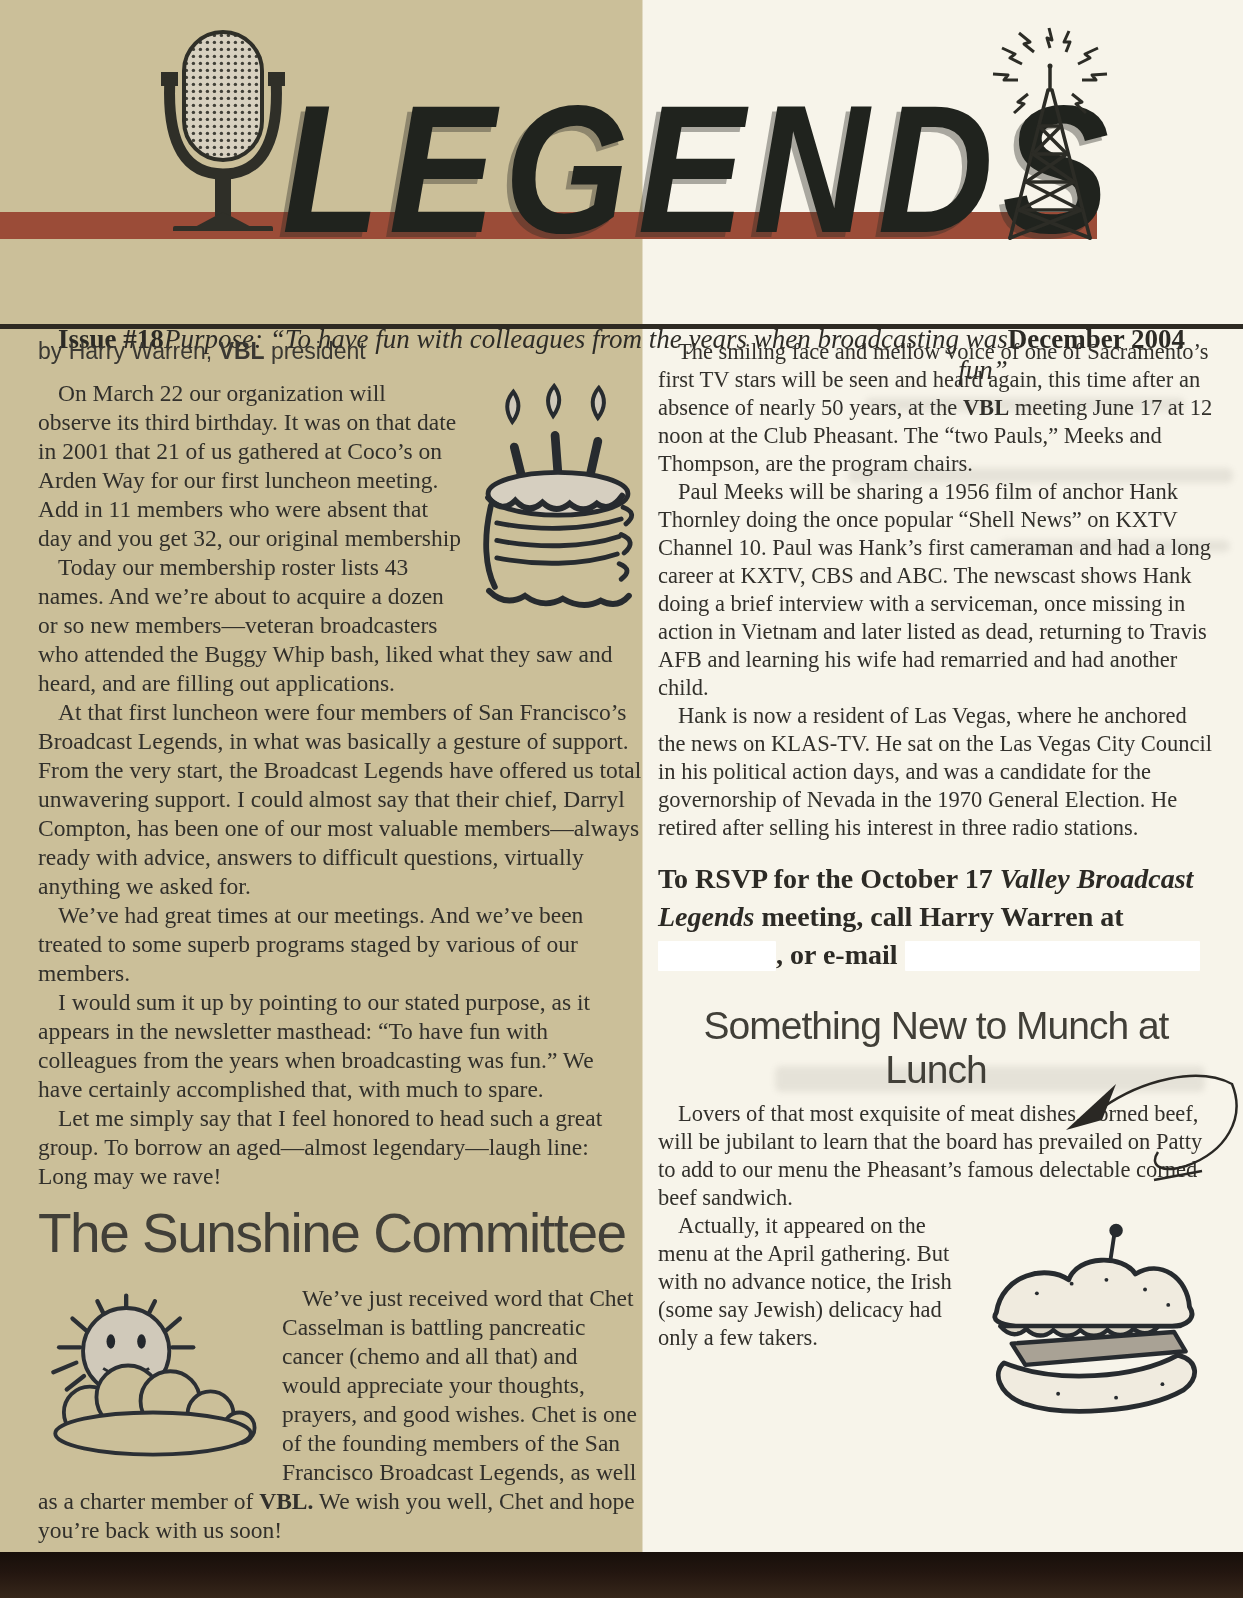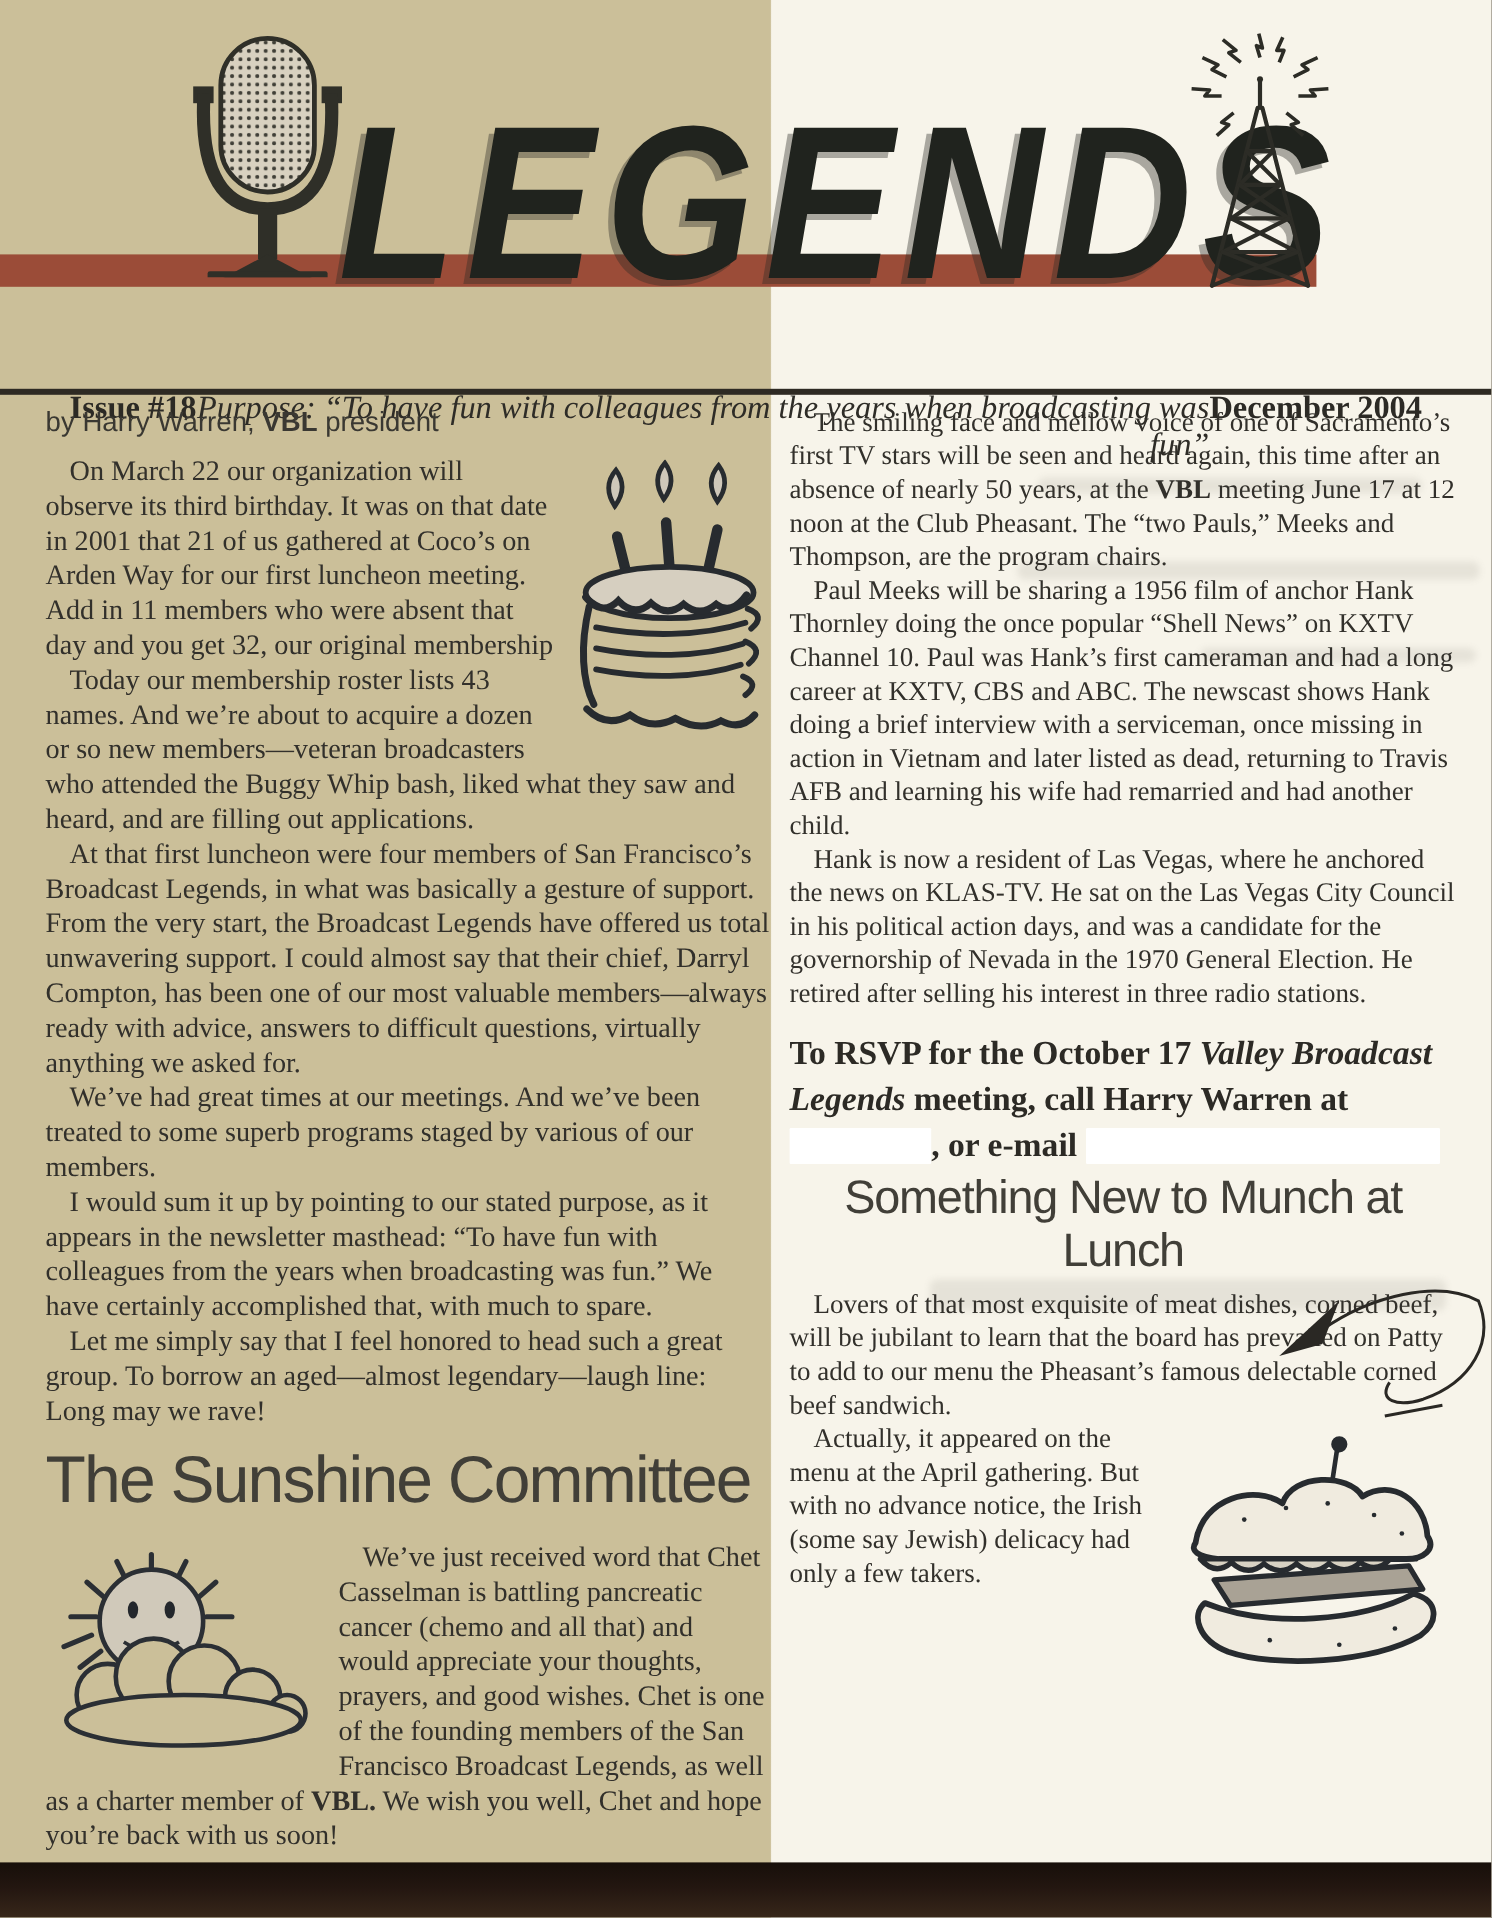--- a/index.html
+++ b/index.html
@@ -37,21 +37,21 @@
   .ghost{ position:absolute; background:#6b675c; opacity:0.12; filter:blur(3px); border-radius:6px; z-index:0; }
   
   .col{ position:absolute; top:338px; z-index:2; }
   .col-left{ left:38px; width:604px; }
   .col-right{ left:658px; width:556px; }
   h1,h2{ font-family:"Liberation Sans",sans-serif; font-weight:400; color:#413f38; }
   .h-we{ font-size:86px; line-height:0.98; letter-spacing:-2px; margin:2px 0 10px; }
   .h-tune{ font-size:52px; line-height:1.36; letter-spacing:-1.5px; margin:4px 0 10px; color:#44423b; }
   .h-tune b{ font-weight:700; color:#35332d; }
   .h-sun{ font-size:55px; letter-spacing:-1.5px; margin:10px 0 19px; }
-  .h-munch{ font-size:39px; letter-spacing:-1px; text-align:center; margin:3px 0 8px; }
+  .h-munch{ font-size:39px; letter-spacing:-1px; text-align:center; margin:30px 0 8px; }
   .byline{ font-family:"Liberation Sans",sans-serif; font-size:23px; color:#3a3832; margin:0 0 14px; }
   .byline b{ font-weight:700; }
   .body-l p{ font-size:23.5px; line-height:29px; text-indent:20px; text-align:left; color:#32302b; }
   .body-r p{ font-size:22.5px; line-height:28px; text-indent:20px; color:#32302b; }
   .body-r p b, .body-l p b{ font-weight:700; }
   .cake-float{ float:right; width:168px; height:238px; margin:4px 0 4px 12px; }
   .sun-float{ float:left; width:230px; height:174px; margin:6px 14px 0 0; }
   .sandwich-float{ float:right; width:248px; height:198px; margin:6px 0 4px 10px; }
   .rsvp{
     margin-top:18px; font-size:28px; font-weight:700; line-height:38px; color:#2c2a25; width:545px;

